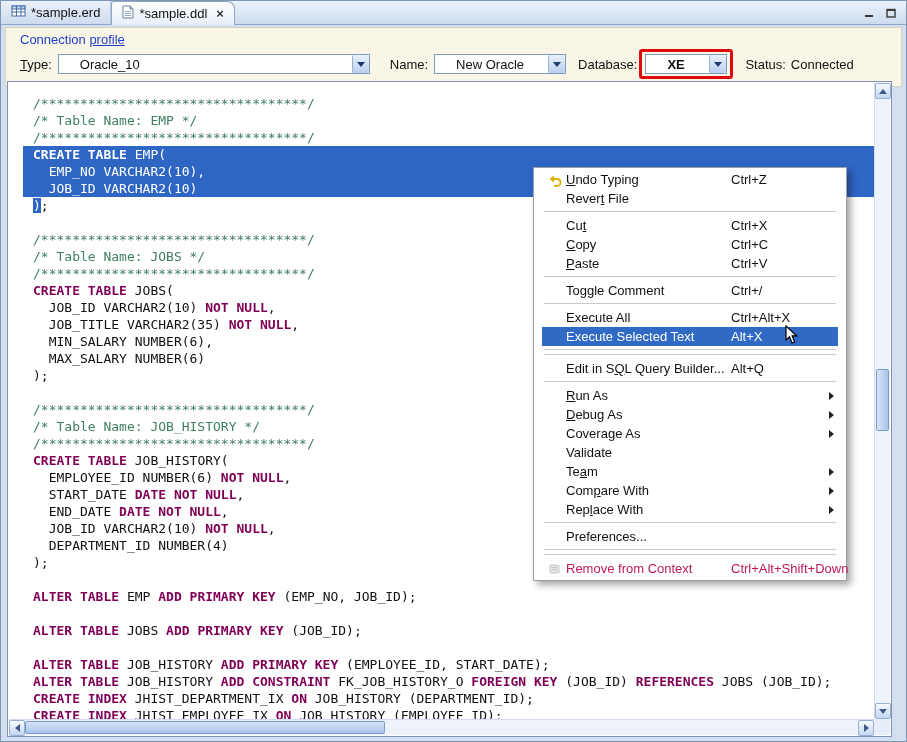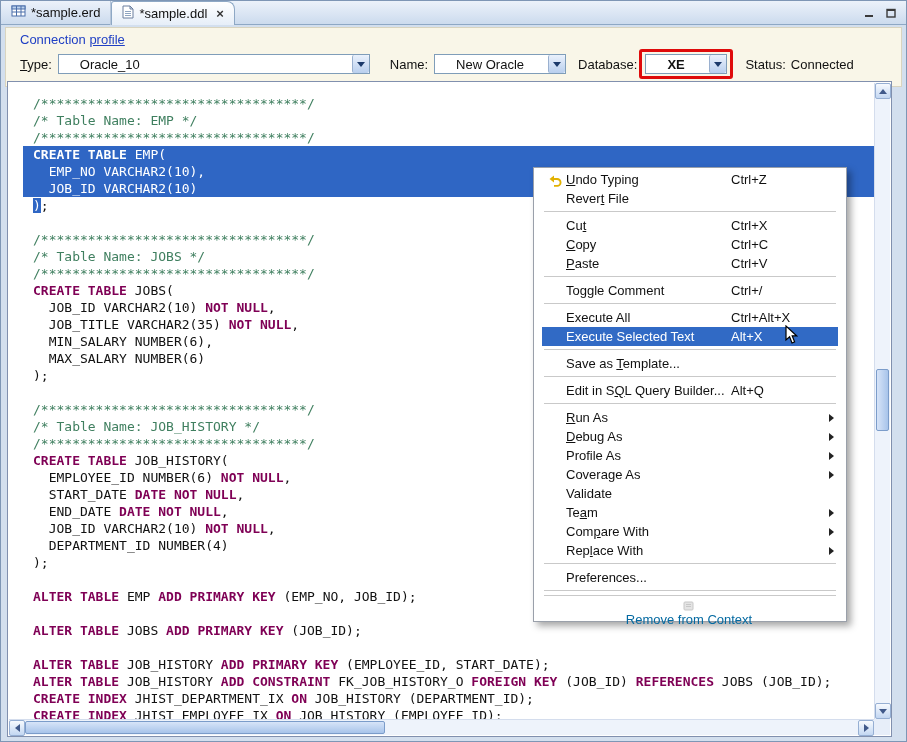--- a/index.html
+++ b/index.html
@@ -83,21 +83,21 @@
                   box-shadow:4px 4px 7px rgba(0,0,0,.35); padding:2px 8px; }
   .menu-item { display:flex; align-items:center; height:19px; padding:0 4px 0 2px; }
   .menu-icon { width:22px; flex:none; display:flex; align-items:center; justify-content:center; }
   .menu-label { flex:0 0 165px; overflow:hidden; }
   .menu-label u { text-decoration:underline; }
   .menu-accel { flex:1; text-align:left; }
   .menu-arrow { width:10px; flex:none; display:flex; justify-content:flex-end; }
   .tri-r { width:0; height:0; border-top:4px solid transparent; border-bottom:4px solid transparent;
            border-left:5px solid #222; }
   .menu-item.highlight { background:#316ac5; color:#fff; }
-  .menu-item.disabled { color:#0369a1;flex-direction:column; }
+  .menu-item.disabled { color:#be185d; }
   .menu-sep { height:1px; background:#c9c9c9; margin:3px 2px 4px 2px; }
 
   .cursor { position:absolute; left:784px; top:324px; z-index:60; }
 </style>
 </head>
 <body>
 
 <div class="screen">
 
   <div class="tabbar">
@@ -248,53 +248,39 @@
         <span class="menu-accel">Ctrl+Alt+X</span>
         <span class="menu-arrow"></span>
       </div>
       <div class="menu-item highlight">
         <span class="menu-icon"></span>
         <span class="menu-label">Execute Selected Text</span>
         <span class="menu-accel">Alt+X</span>
         <span class="menu-arrow"></span>
       </div>
       <div class="menu-sep"></div>
-      <div class="menu-item">
-        <span class="menu-icon"></span>
-        <span class="menu-label">Save as <u>T</u>emplate...</span>
-        <span class="menu-accel"></span>
-        <span class="menu-arrow"></span>
-      </div>
       <div class="menu-sep"></div>
       <div class="menu-item">
         <span class="menu-icon"></span>
         <span class="menu-label">Edit in S<u>Q</u>L Query Builder...</span>
         <span class="menu-accel">Alt+Q</span>
         <span class="menu-arrow"></span>
       </div>
       <div class="menu-sep"></div>
       <div class="menu-item">
         <span class="menu-icon"></span>
         <span class="menu-label"><u>R</u>un As</span>
         <span class="menu-accel"></span>
         <span class="menu-arrow">
           <span class="tri-r"></span>
         </span>
       </div>
       <div class="menu-item">
         <span class="menu-icon"></span>
         <span class="menu-label"><u>D</u>ebug As</span>
-        <span class="menu-accel"></span>
-        <span class="menu-arrow">
-          <span class="tri-r"></span>
-        </span>
-      </div>
-      <div class="menu-item">
-        <span class="menu-icon"></span>
-        <span class="menu-label">Profile As</span>
         <span class="menu-accel"></span>
         <span class="menu-arrow">
           <span class="tri-r"></span>
         </span>
       </div>
       <div class="menu-item">
         <span class="menu-icon"></span>
         <span class="menu-label">Coverage As</span>
         <span class="menu-accel"></span>
         <span class="menu-arrow">

